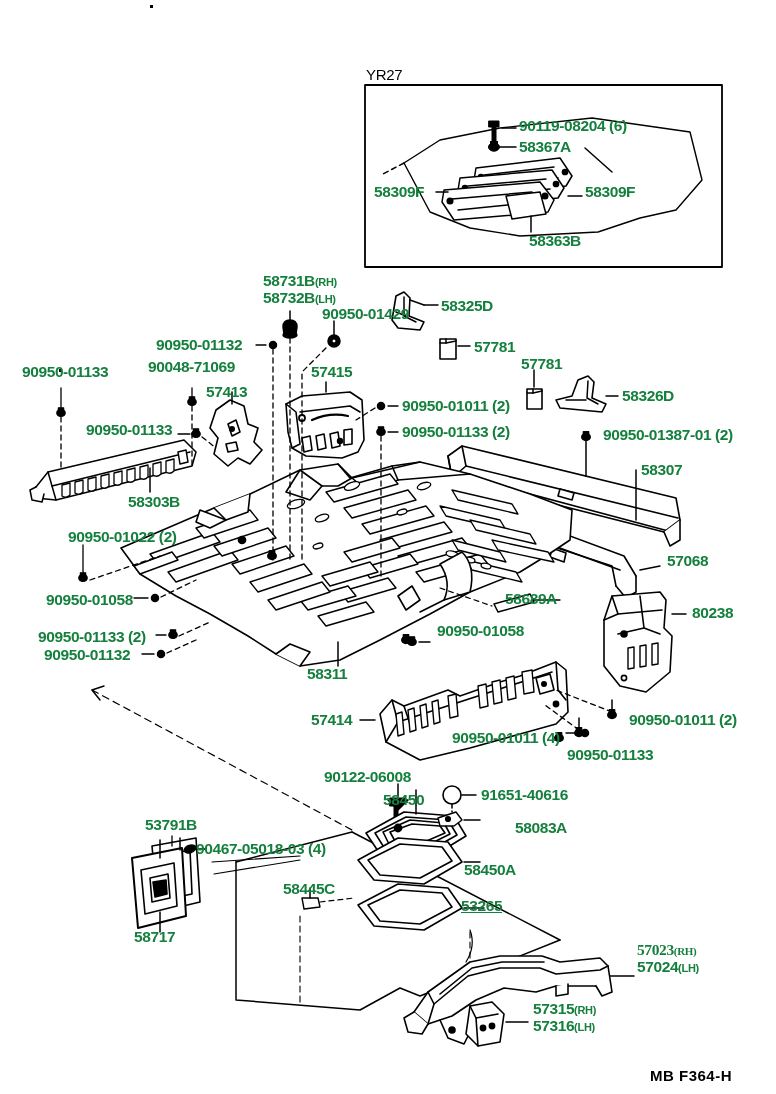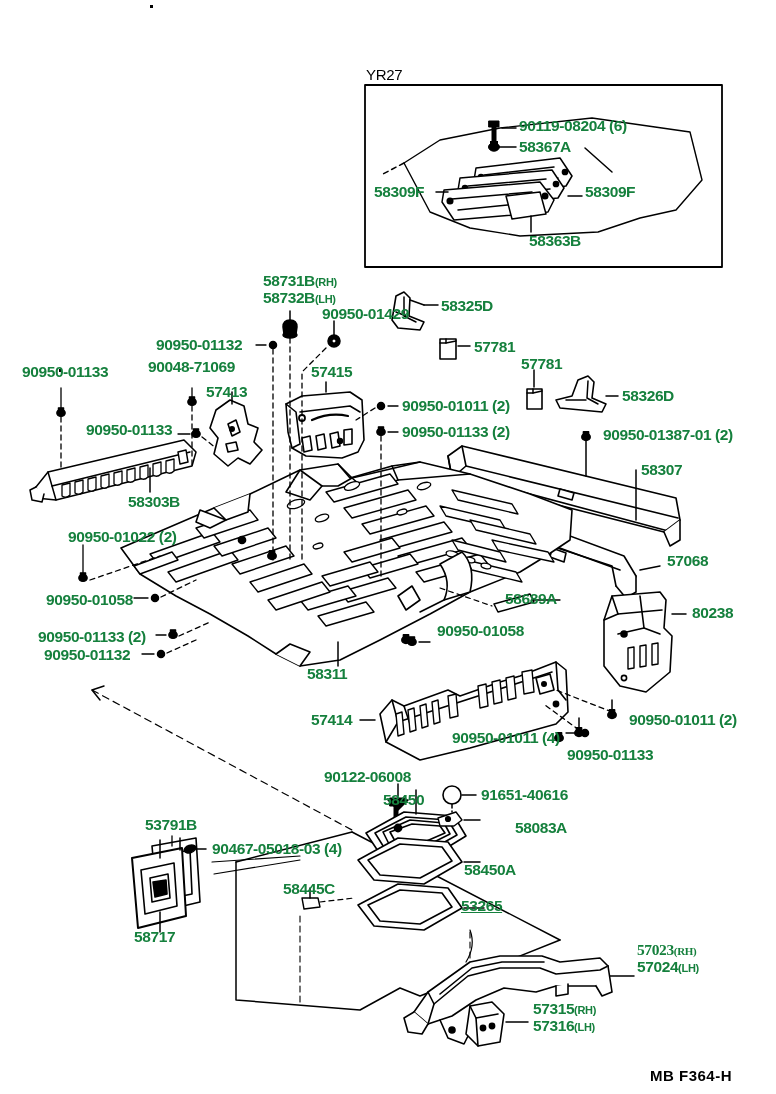--- a/index.html
+++ b/index.html
@@ -534,21 +534,21 @@
 <div class="lbl" style="left:452px;top:729px;">90950-01011 (4)</div>
 <div class="lbl" style="left:567px;top:746px;">90950-01133</div>
 <div class="lbl" style="left:629px;top:711px;">90950-01011 (2)</div>
 
 <div class="lbl" style="left:324px;top:768px;">90122-06008</div>
 <div class="lbl" style="left:383px;top:791px;">58450</div>
 <div class="lbl" style="left:481px;top:786px;">91651-40616</div>
 <div class="lbl" style="left:487px;top:819px;margin-left:28px;">58083A</div>
 <div class="lbl" style="left:464px;top:861px;">58450A</div>
 <div class="lbl" style="left:145px;top:816px;">53791B</div>
-<div class="lbl" style="left:212px;top:840px;">90467-05018-03 (4)</div>
+<div class="lbl" style="left:196px;top:840px;">90467-05018-03 (4)</div>
 <div class="lbl" style="left:283px;top:880px;">58445C</div>
 <div class="lbl" style="left:461px;top:897px;text-decoration:underline;">53265</div>
 <div class="lbl" style="left:134px;top:928px;">58717</div>
 
 <div class="lbl" style="left:637px;top:941px;font-family:Liberation Serif, serif;"><span>57023</span><span class="sfx">(RH)</span></div>
 <div class="lbl" style="left:637px;top:958px;"><span>57024</span><span class="sfx">(LH)</span></div>
 <div class="lbl" style="left:533px;top:1000px;"><span>57315</span><span class="sfx">(RH)</span></div>
 <div class="lbl" style="left:533px;top:1017px;"><span>57316</span><span class="sfx">(LH)</span></div>
 
 <div class="footer" style="left:650px;top:1067px;">MB  F364-H</div>

